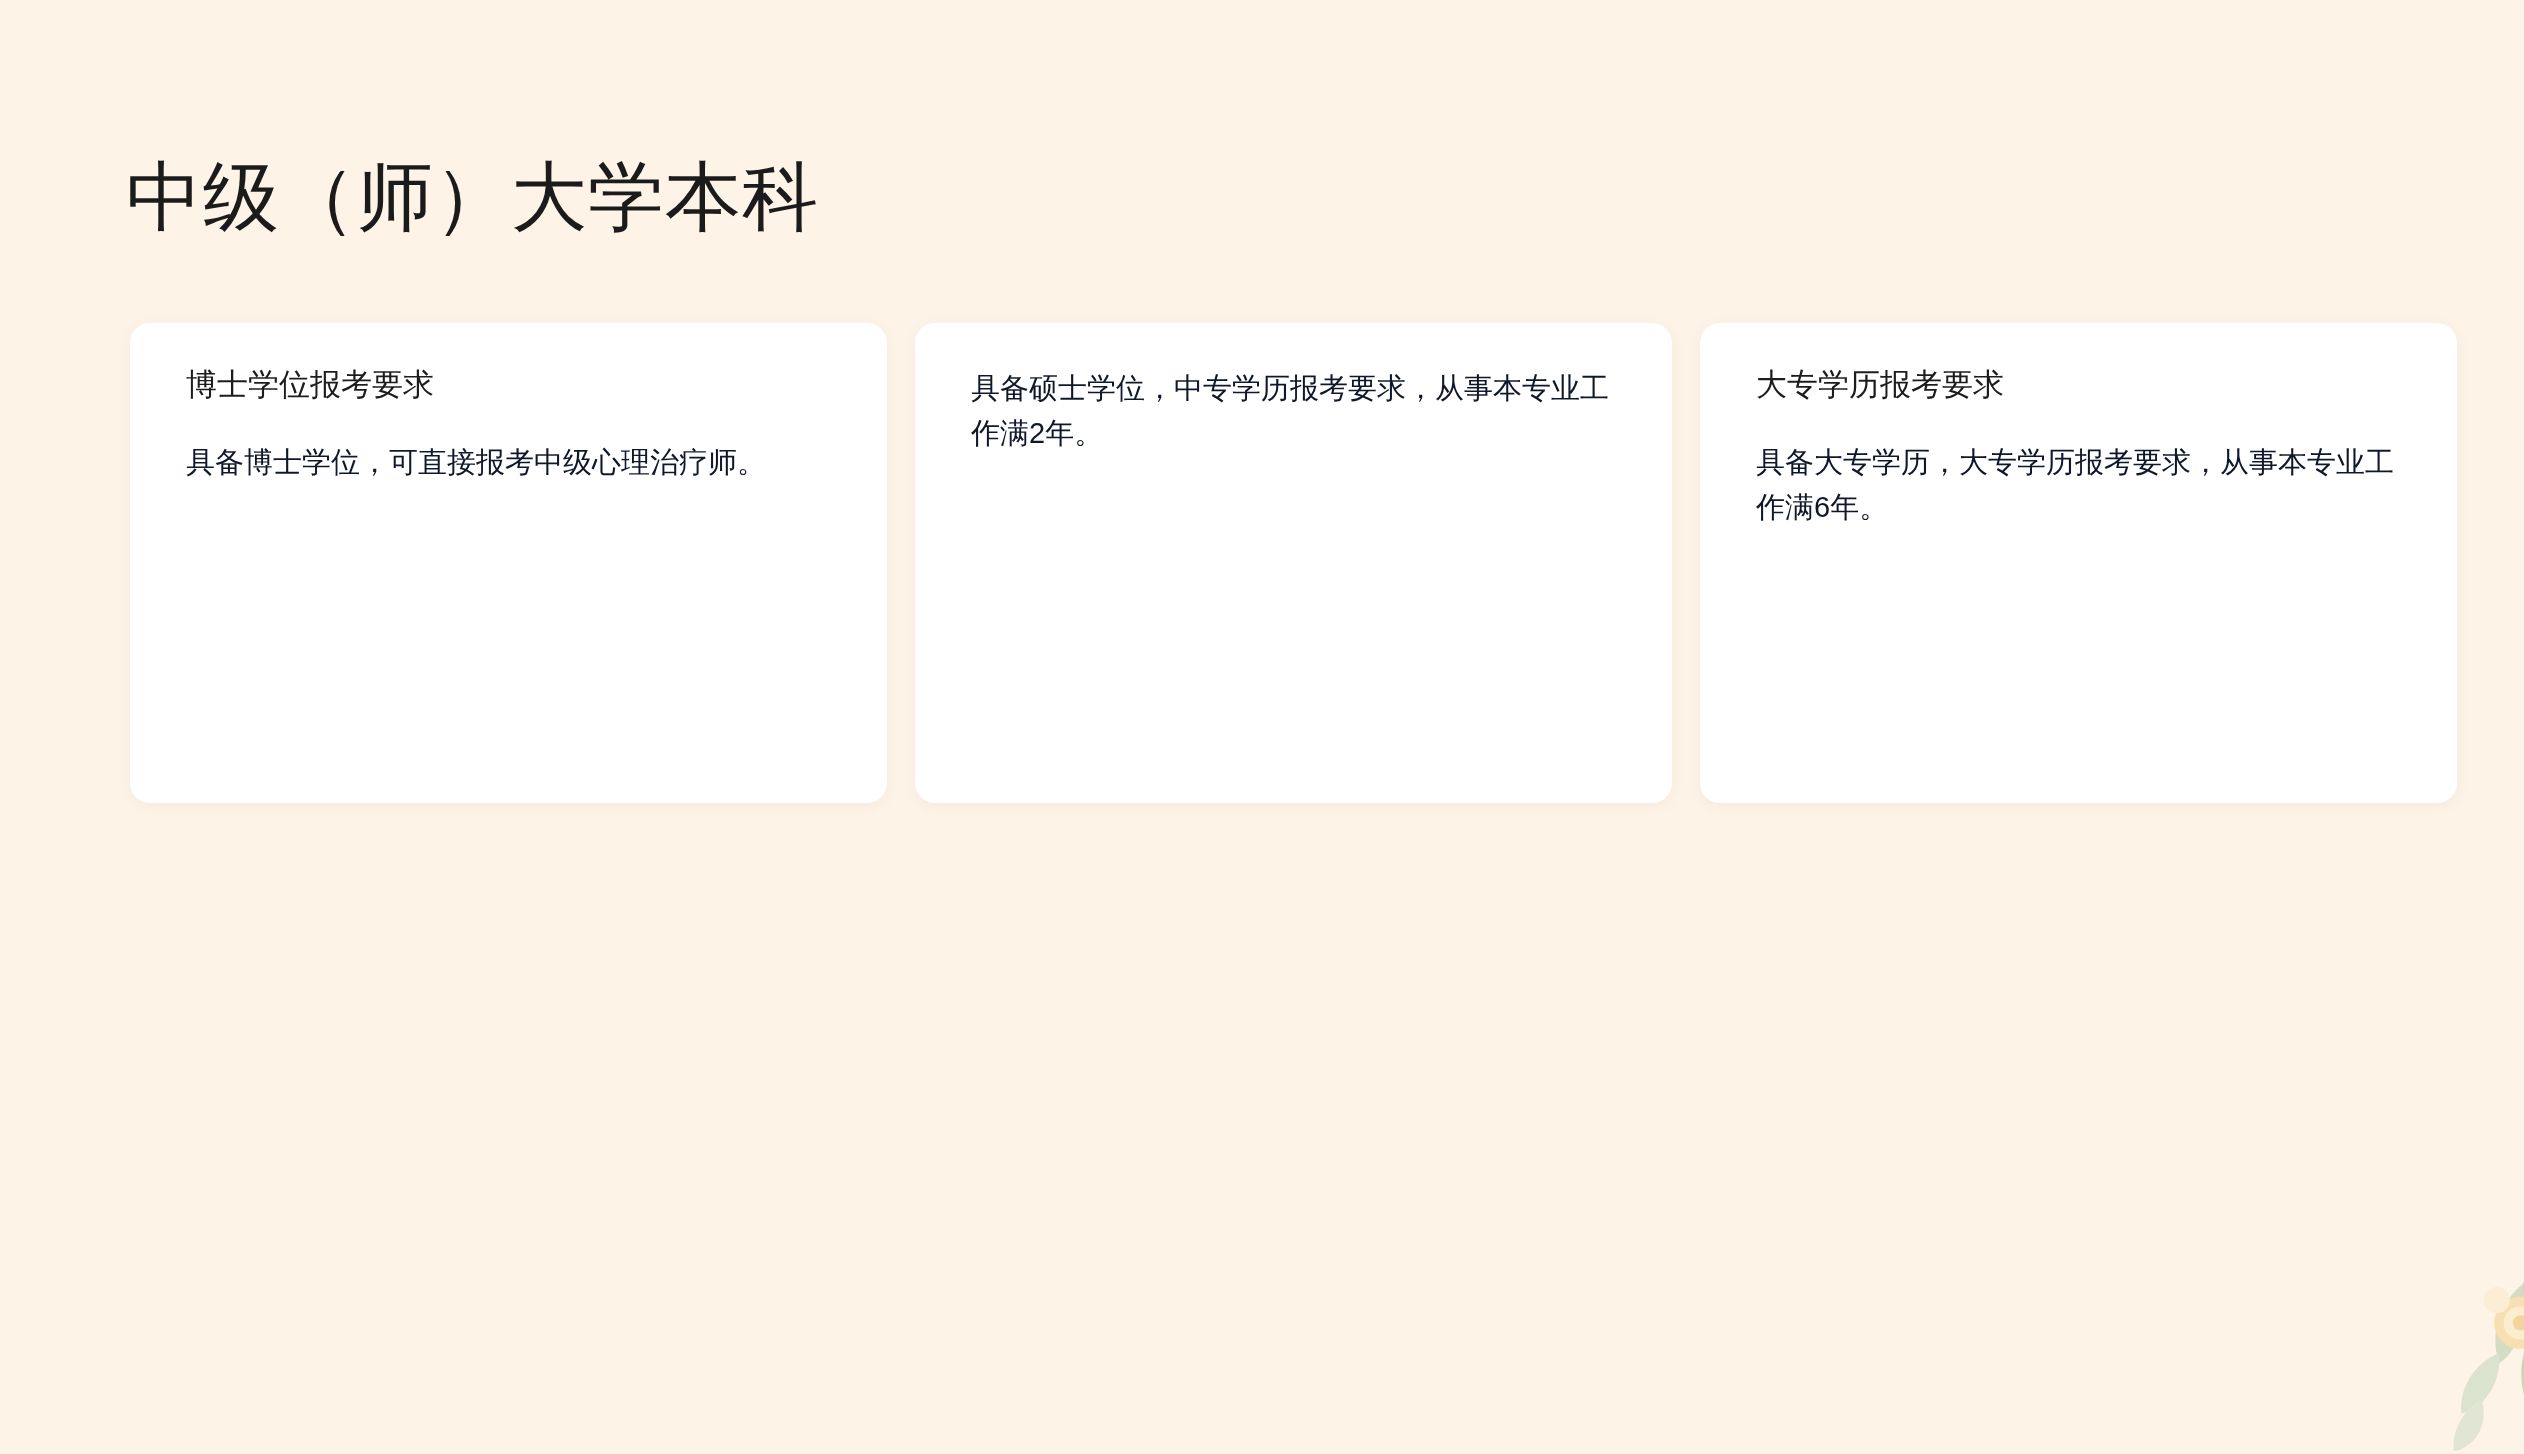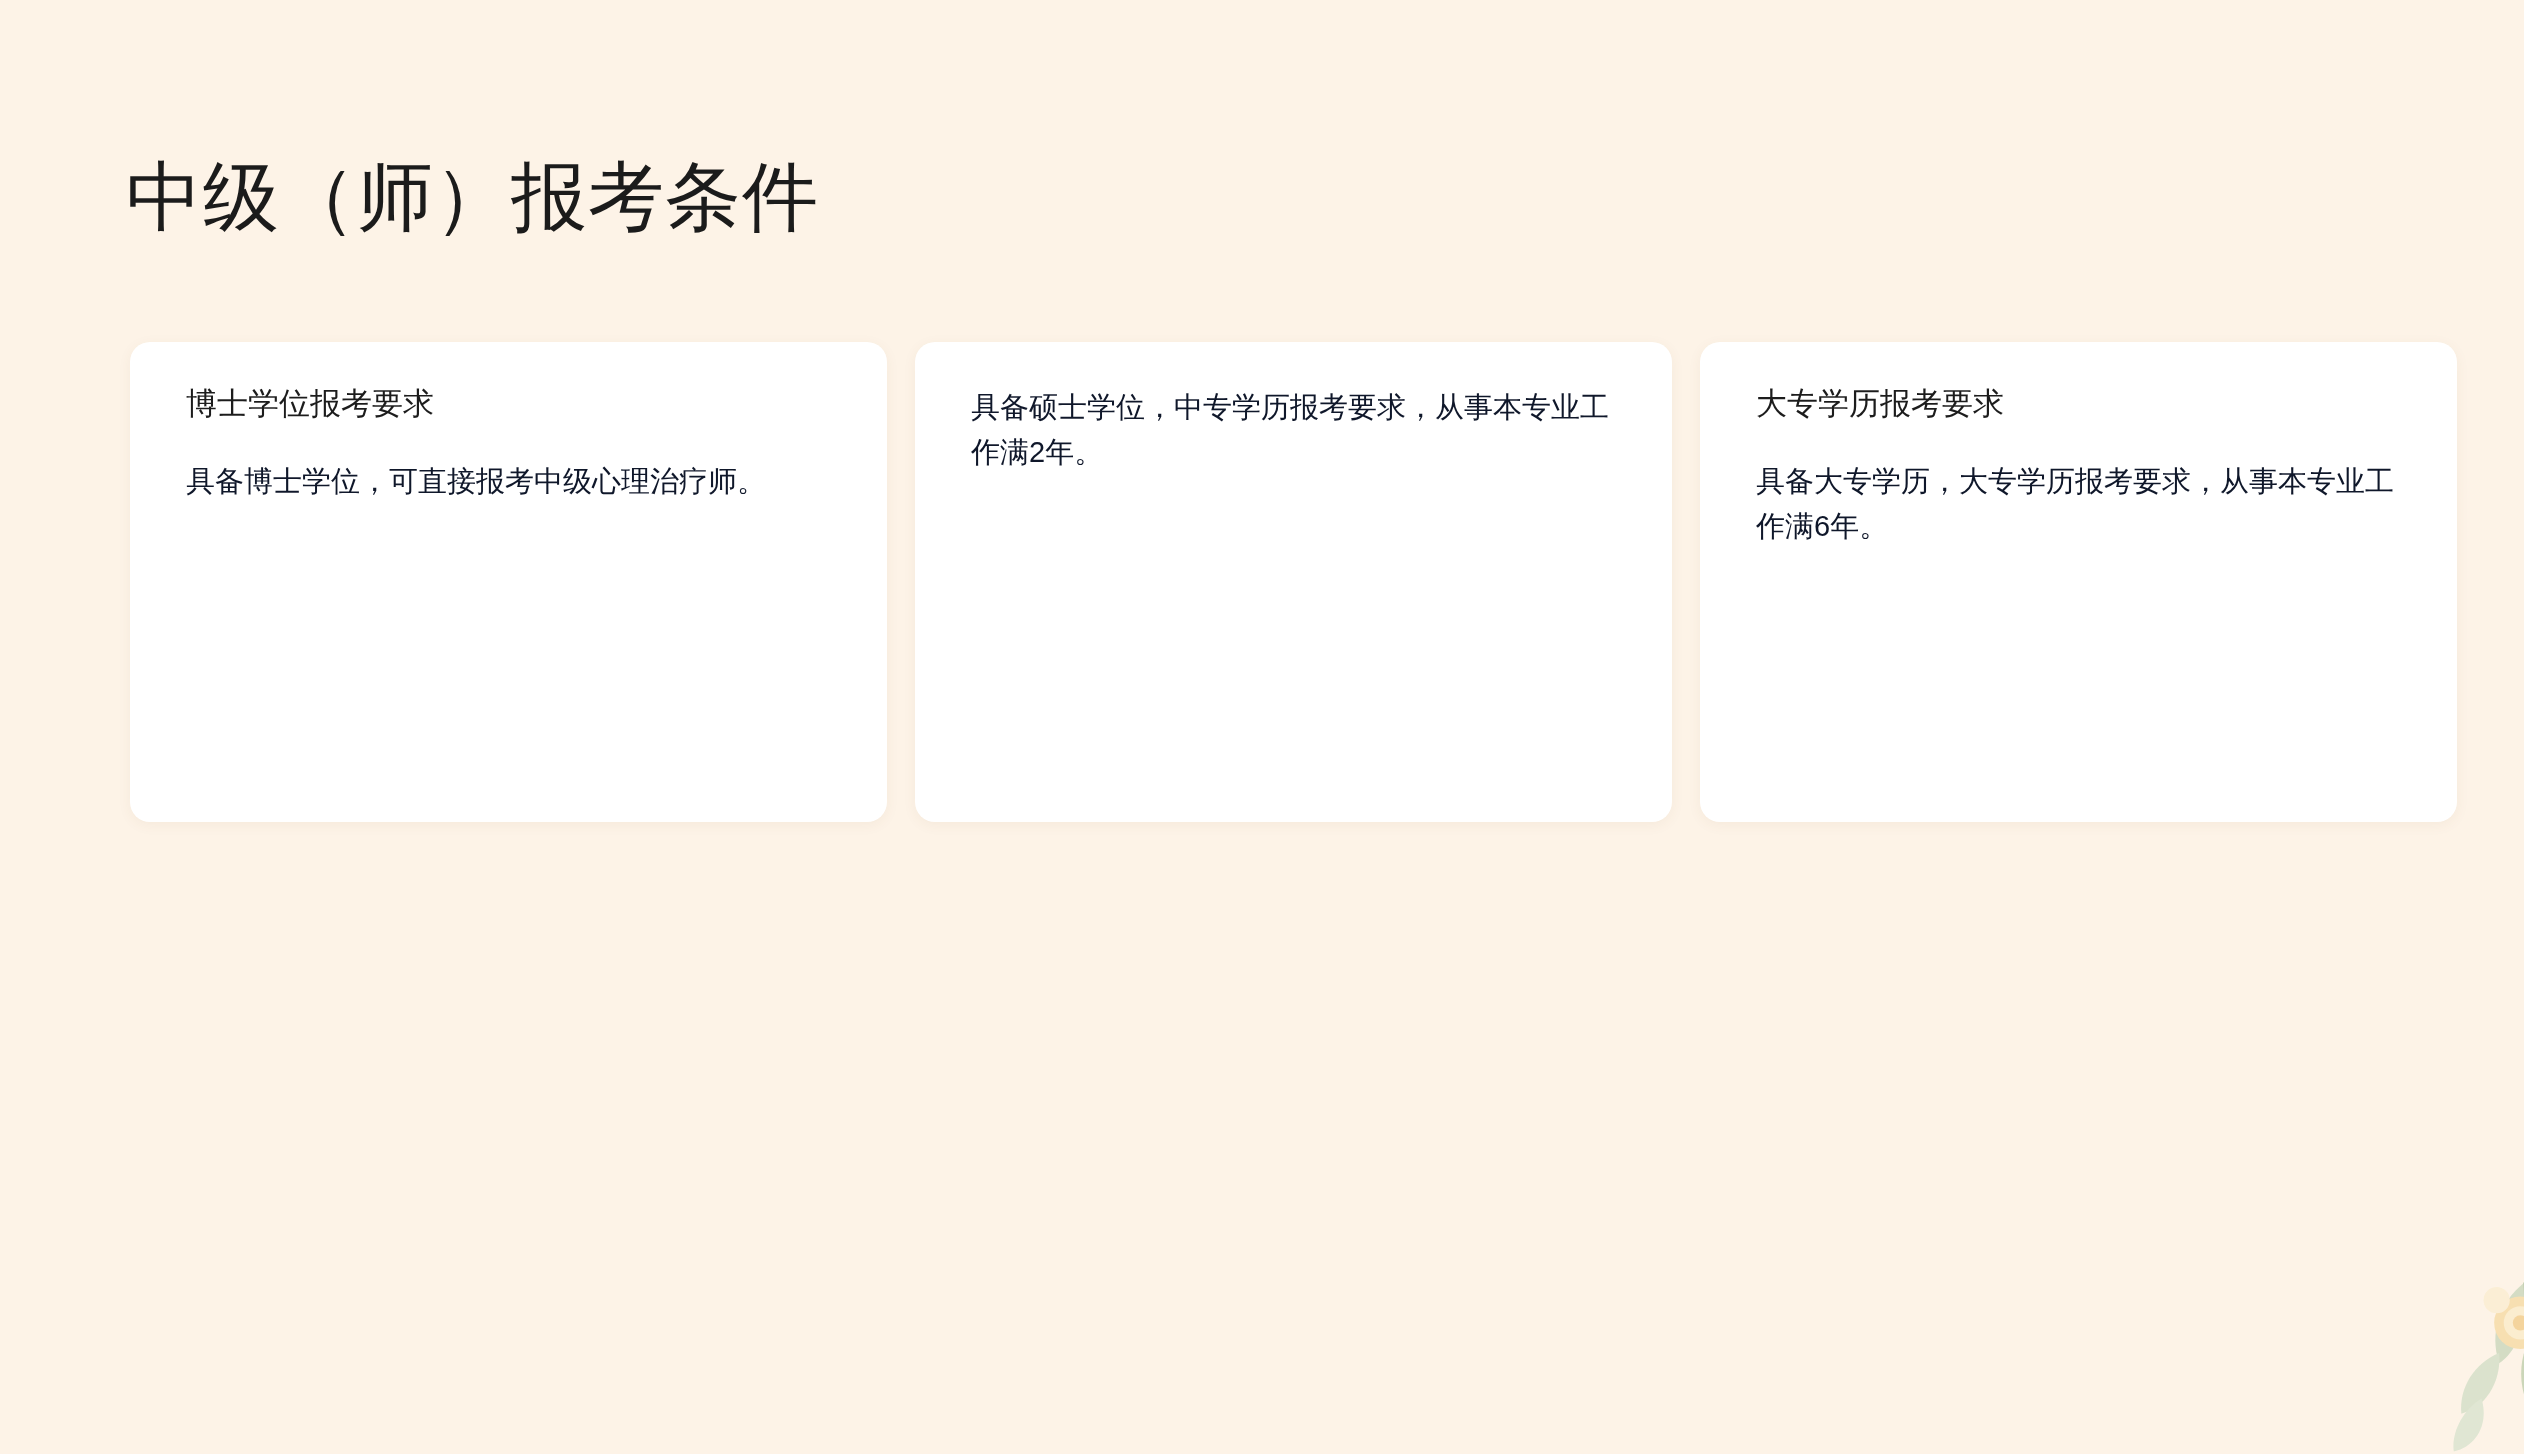--- a/index.html
+++ b/index.html
@@ -47,21 +47,20 @@
   .grid {
     position: absolute;
     left: 130px;
     top: 323px;
     width: 2328px;
     display: grid;
     grid-template-columns: repeat(3, 757px);
     grid-auto-rows: 480px;
     column-gap: 28px;
     row-gap: 30px;
-    margin-top: 19px;
   }
 
   .card {
     background: #ffffff;
     border-radius: 20px;
     box-shadow: 0 3px 14px rgba(120, 90, 50, 0.06);
     padding: 43px 45px 30px 56px;
     box-sizing: border-box;
   }
 
@@ -80,21 +79,21 @@
     color: #0f172a;
     font-weight: 400;
     margin: 0;
   }
 </style>
 </head>
 <body>
 
 <div class="slide">
 
-  <h1 class="title">中级（师）报考条件</h1>
+  <h1 class="title">中级（师）大学本科</h1>
 
   <div class="grid">
 
     <div class="card">
       <div class="card-title">博士学位报考要求</div>
       <p class="card-body">具备博士学位，可直接报考中级心理治疗师。</p>
     </div>
 
     <div class="card">
       <p class="card-body">具备硕士学位，中专学历报考要求，从事本专业工作满2年。</p>

